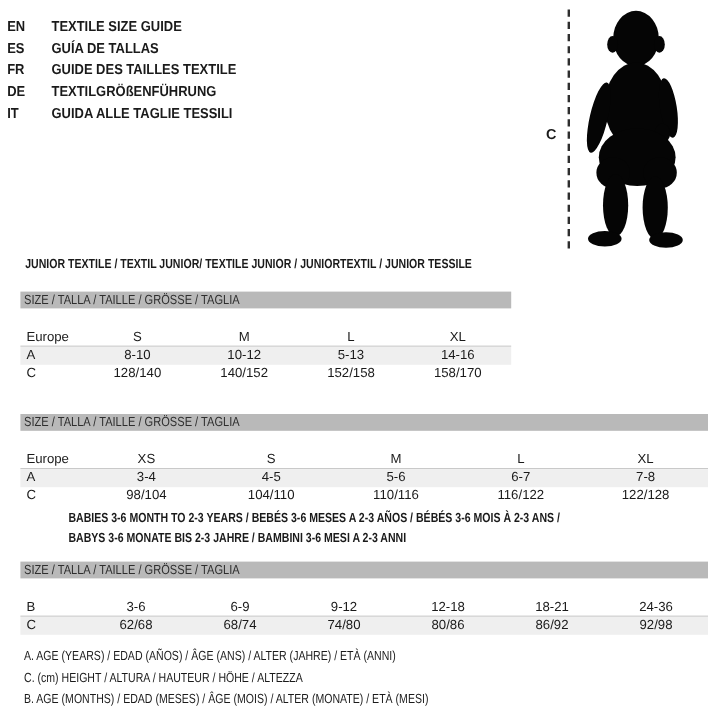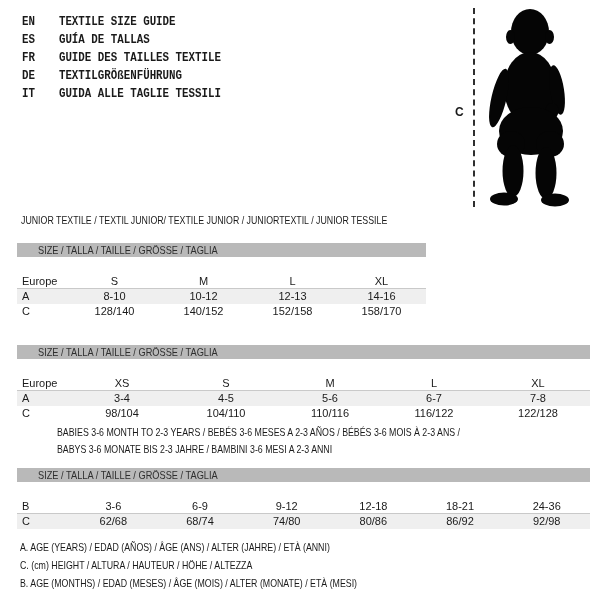--- a/index.html
+++ b/index.html
@@ -1,37 +1,37 @@
 <!DOCTYPE html>
 <html><head>
 <meta charset="utf-8">
 <style>
   html,body { margin:0; padding:0; background:#fff; }
   .page {
     position:relative; width:600px; height:600px; background:#ffffff;
     font-family:"Liberation Sans", sans-serif; color:#1a1a1a; overflow:hidden;
   }
   
-  .lang-list { position:absolute; left:22px; top:13px; font-weight:bold; font-size:12px;font-family:Liberation Mono, monospace; }
+  .lang-list { position:absolute; left:6px; top:13px; font-weight:bold; font-size:12px; }
   .lang-row  { line-height:18px; white-space:nowrap; transform:scaleX(0.9); transform-origin:0 0; }
   .lang-code { display:inline-block; width:41px; }
   
   .dash-line { position:absolute; left:473px; top:8px; height:199px; width:0; border-left:2px dashed #2e2e2e; }
   .c-marker  { position:absolute; left:455px; top:105px; font-weight:bold; font-size:12px; }
   .baby      { position:absolute; left:487px; top:8px; width:84px; height:200px; }
   
   .cond    { display:inline-block; transform:scaleX(0.80); transform-origin:0 50%; white-space:nowrap; }
   .cond-sm { display:inline-block; transform:scaleX(0.84); transform-origin:0 50%; white-space:nowrap; }
   .sub     { font-size:8px; vertical-align:-2px; }
   
-  .t-title { position:absolute; left:21px; font-size:11px; font-weight:normal; line-height:13px; white-space:nowrap; }
+  .t-title { position:absolute; left:21px; font-size:11px; font-weight:bold; line-height:13px; white-space:nowrap; }
   .t-title .tline { line-height:17px; }
   
   .tbl      { position:absolute; left:17px; font-size:11px; }
-  .size-bar { height:14px; line-height:14px; background:#b9b9b9; color:#2e2e2e; padding-left:21px; }
+  .size-bar { height:14px; line-height:14px; background:#b9b9b9; color:#2e2e2e; padding-left:3px; }
   .t-row    { display:flex; height:15px; line-height:15px; }
   .t-row.first { height:14px; line-height:14px; border-bottom:1px solid #c9c9c9;margin-top:17px; }
   .t-row.alt   { background:#efefef; }
   .label-cell  { width:48px; padding-left:5px; text-align:left; }
   .cell        { flex:1; text-align:center; }
   
   .legend      { position:absolute; left:20px; top:538px; font-size:11px; font-weight:normal; }
   .legend-line { line-height:18px; white-space:nowrap; }
 </style>
 </head>
@@ -90,21 +90,21 @@
           <span class="label-cell">Europe</span>
           <span class="cell">S</span>
           <span class="cell">M</span>
           <span class="cell">L</span>
           <span class="cell">XL</span>
         </div>
         <div class="t-row alt">
           <span class="label-cell">A</span>
           <span class="cell">8-10</span>
           <span class="cell">10-12</span>
-          <span class="cell">12-13</span>
+          <span class="cell">5-13</span>
           <span class="cell">14-16</span>
         </div>
         <div class="t-row">
           <span class="label-cell">C</span>
           <span class="cell">128/140</span>
           <span class="cell">140/152</span>
           <span class="cell">152/158</span>
           <span class="cell">158/170</span>
         </div>
       </div>

